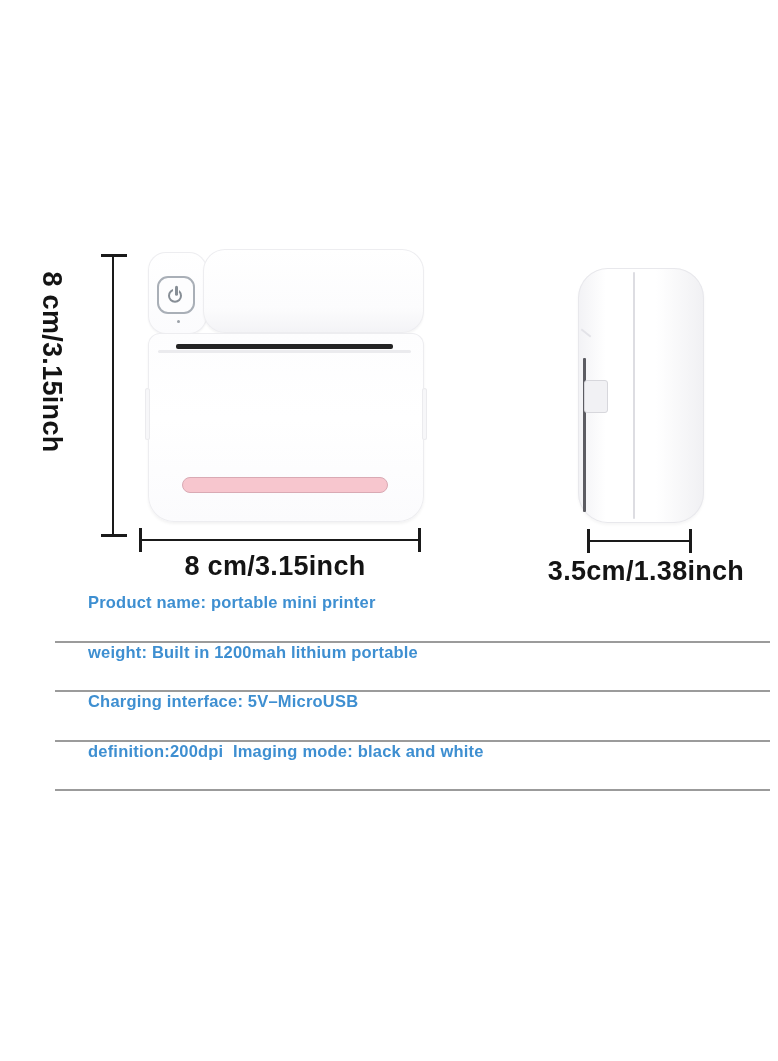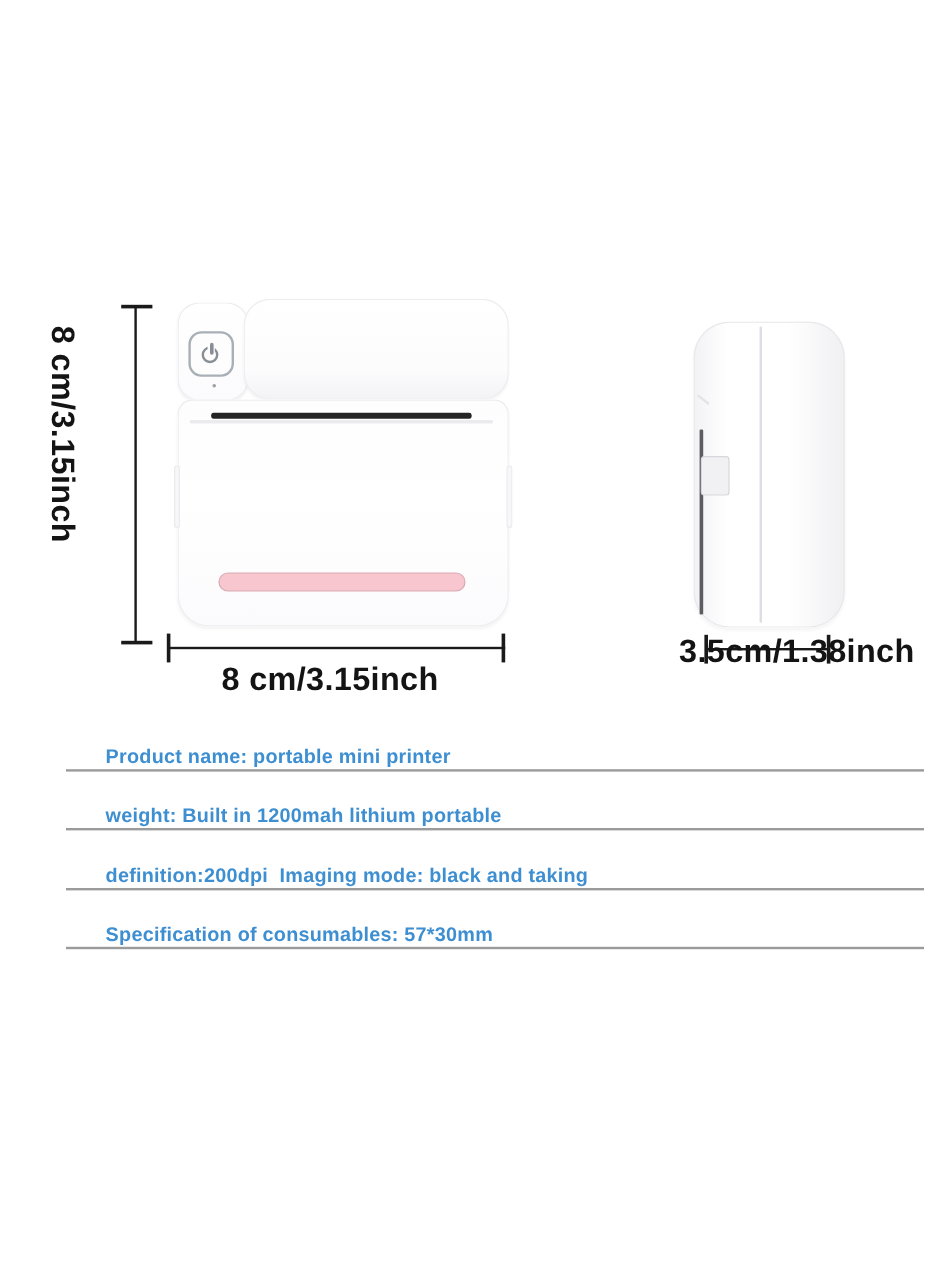--- a/index.html
+++ b/index.html
@@ -53,21 +53,21 @@
     background:linear-gradient(90deg,#f2f2f5 0%,#ffffff 22%,#ffffff 62%,#f0f0f3 100%);
     box-shadow:inset 0 0 0 1px #e8e8ec, 0 2px 3px rgba(0,0,0,0.04);
   }
   .side-seam{position:absolute;left:55px;top:4px;width:1.5px;height:247px;background:#dddde2;border-radius:1px;}
   .side-slit{position:absolute;left:5px;top:90px;width:2.5px;height:154px;background:#5c5c62;border-radius:1px;}
   .side-tab{position:absolute;left:6px;top:112px;width:24px;height:33px;background:#f1f1f4;border:1px solid #d7d7dc;border-radius:3px;box-sizing:border-box;}
   .side-notch{position:absolute;left:2px;top:64px;width:12px;height:2px;background:#e3e3e8;transform:rotate(38deg);}
   
   .spec-table{position:absolute;left:55px;top:593px;width:715px;}
   .spec-row{
-    height:49.5px;display:flex;align-items:flex-end;box-sizing:border-box;
+    height:49.5px;display:flex;align-items:flex-start;box-sizing:border-box;
     border-bottom:2px solid #9b9b9b;padding-left:33px;
   }
   .spec-row.last{border-bottom:none;height:50px;}
   .spec-text{
     color:#3e8fd1;font-size:16.5px;font-weight:bold;letter-spacing:0.2px;white-space:pre;
   }
 </style>
 </head>
 <body>
 
@@ -105,30 +105,30 @@
   <div class="side-body">
     <div class="side-seam"></div>
     <div class="side-notch"></div>
     <div class="side-slit"></div>
     <div class="side-tab"></div>
   </div>
 
   <div class="dim-line" style="left:587px;top:529px;width:3px;height:24px;"></div>
   <div class="dim-line" style="left:588px;top:540px;width:103px;height:2px;"></div>
   <div class="dim-line" style="left:689px;top:529px;width:3px;height:24px;"></div>
-  <div class="dim-label" style="left:541px;top:528px;width:210px;margin-left:18px;">3.5cm/1.38inch</div>
+  <div class="dim-label" style="left:541px;top:556px;width:210px;">3.5cm/1.38inch</div>
 
   <div class="spec-table">
     <div class="spec-row">
       <span class="spec-text">Product name: portable mini printer</span>
     </div>
     <div class="spec-row">
       <span class="spec-text">weight: Built in 1200mah lithium portable</span>
     </div>
     <div class="spec-row">
-      <span class="spec-text">definition:200dpi  Imaging mode: black and taking</span>
+      <span class="spec-text">Charging interface: 5V–MicroUSB</span>
     </div>
     <div class="spec-row">
-      <span class="spec-text">Specification of consumables: 57*30mm</span>
+      <span class="spec-text">definition:200dpi  Imaging mode: black and white</span>
     </div>
   </div>
 
 </div>
 
 </body></html>

